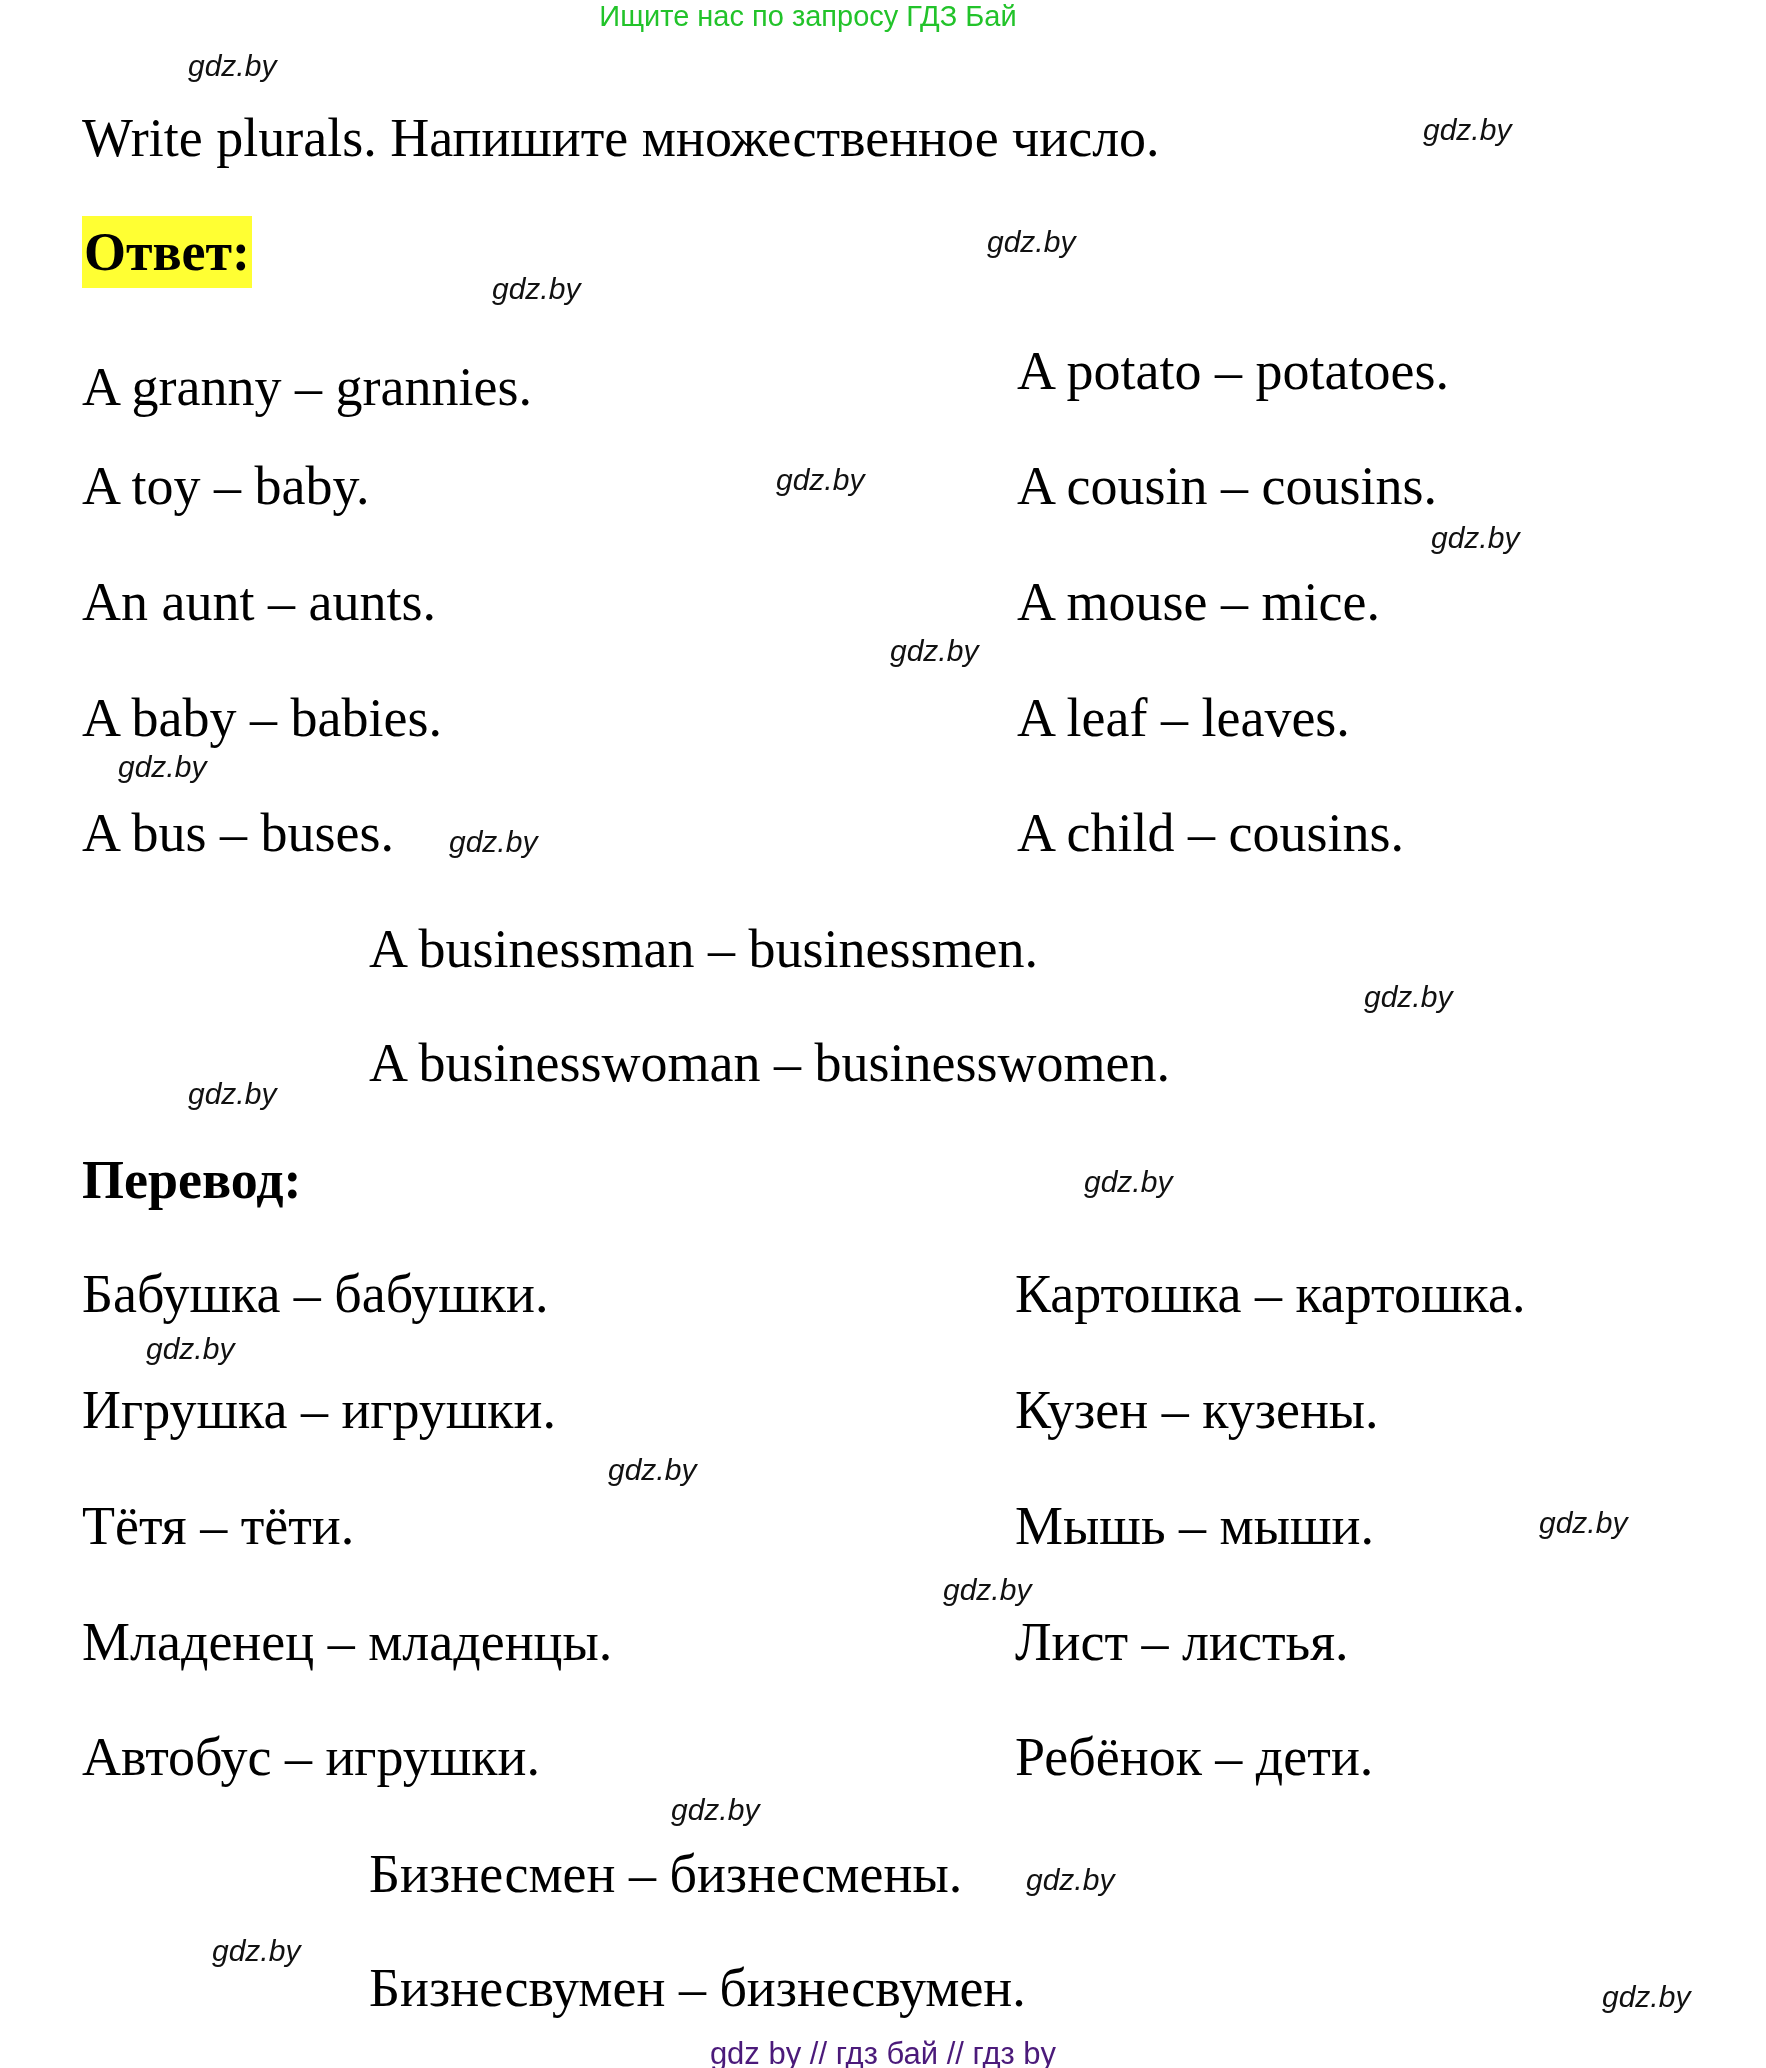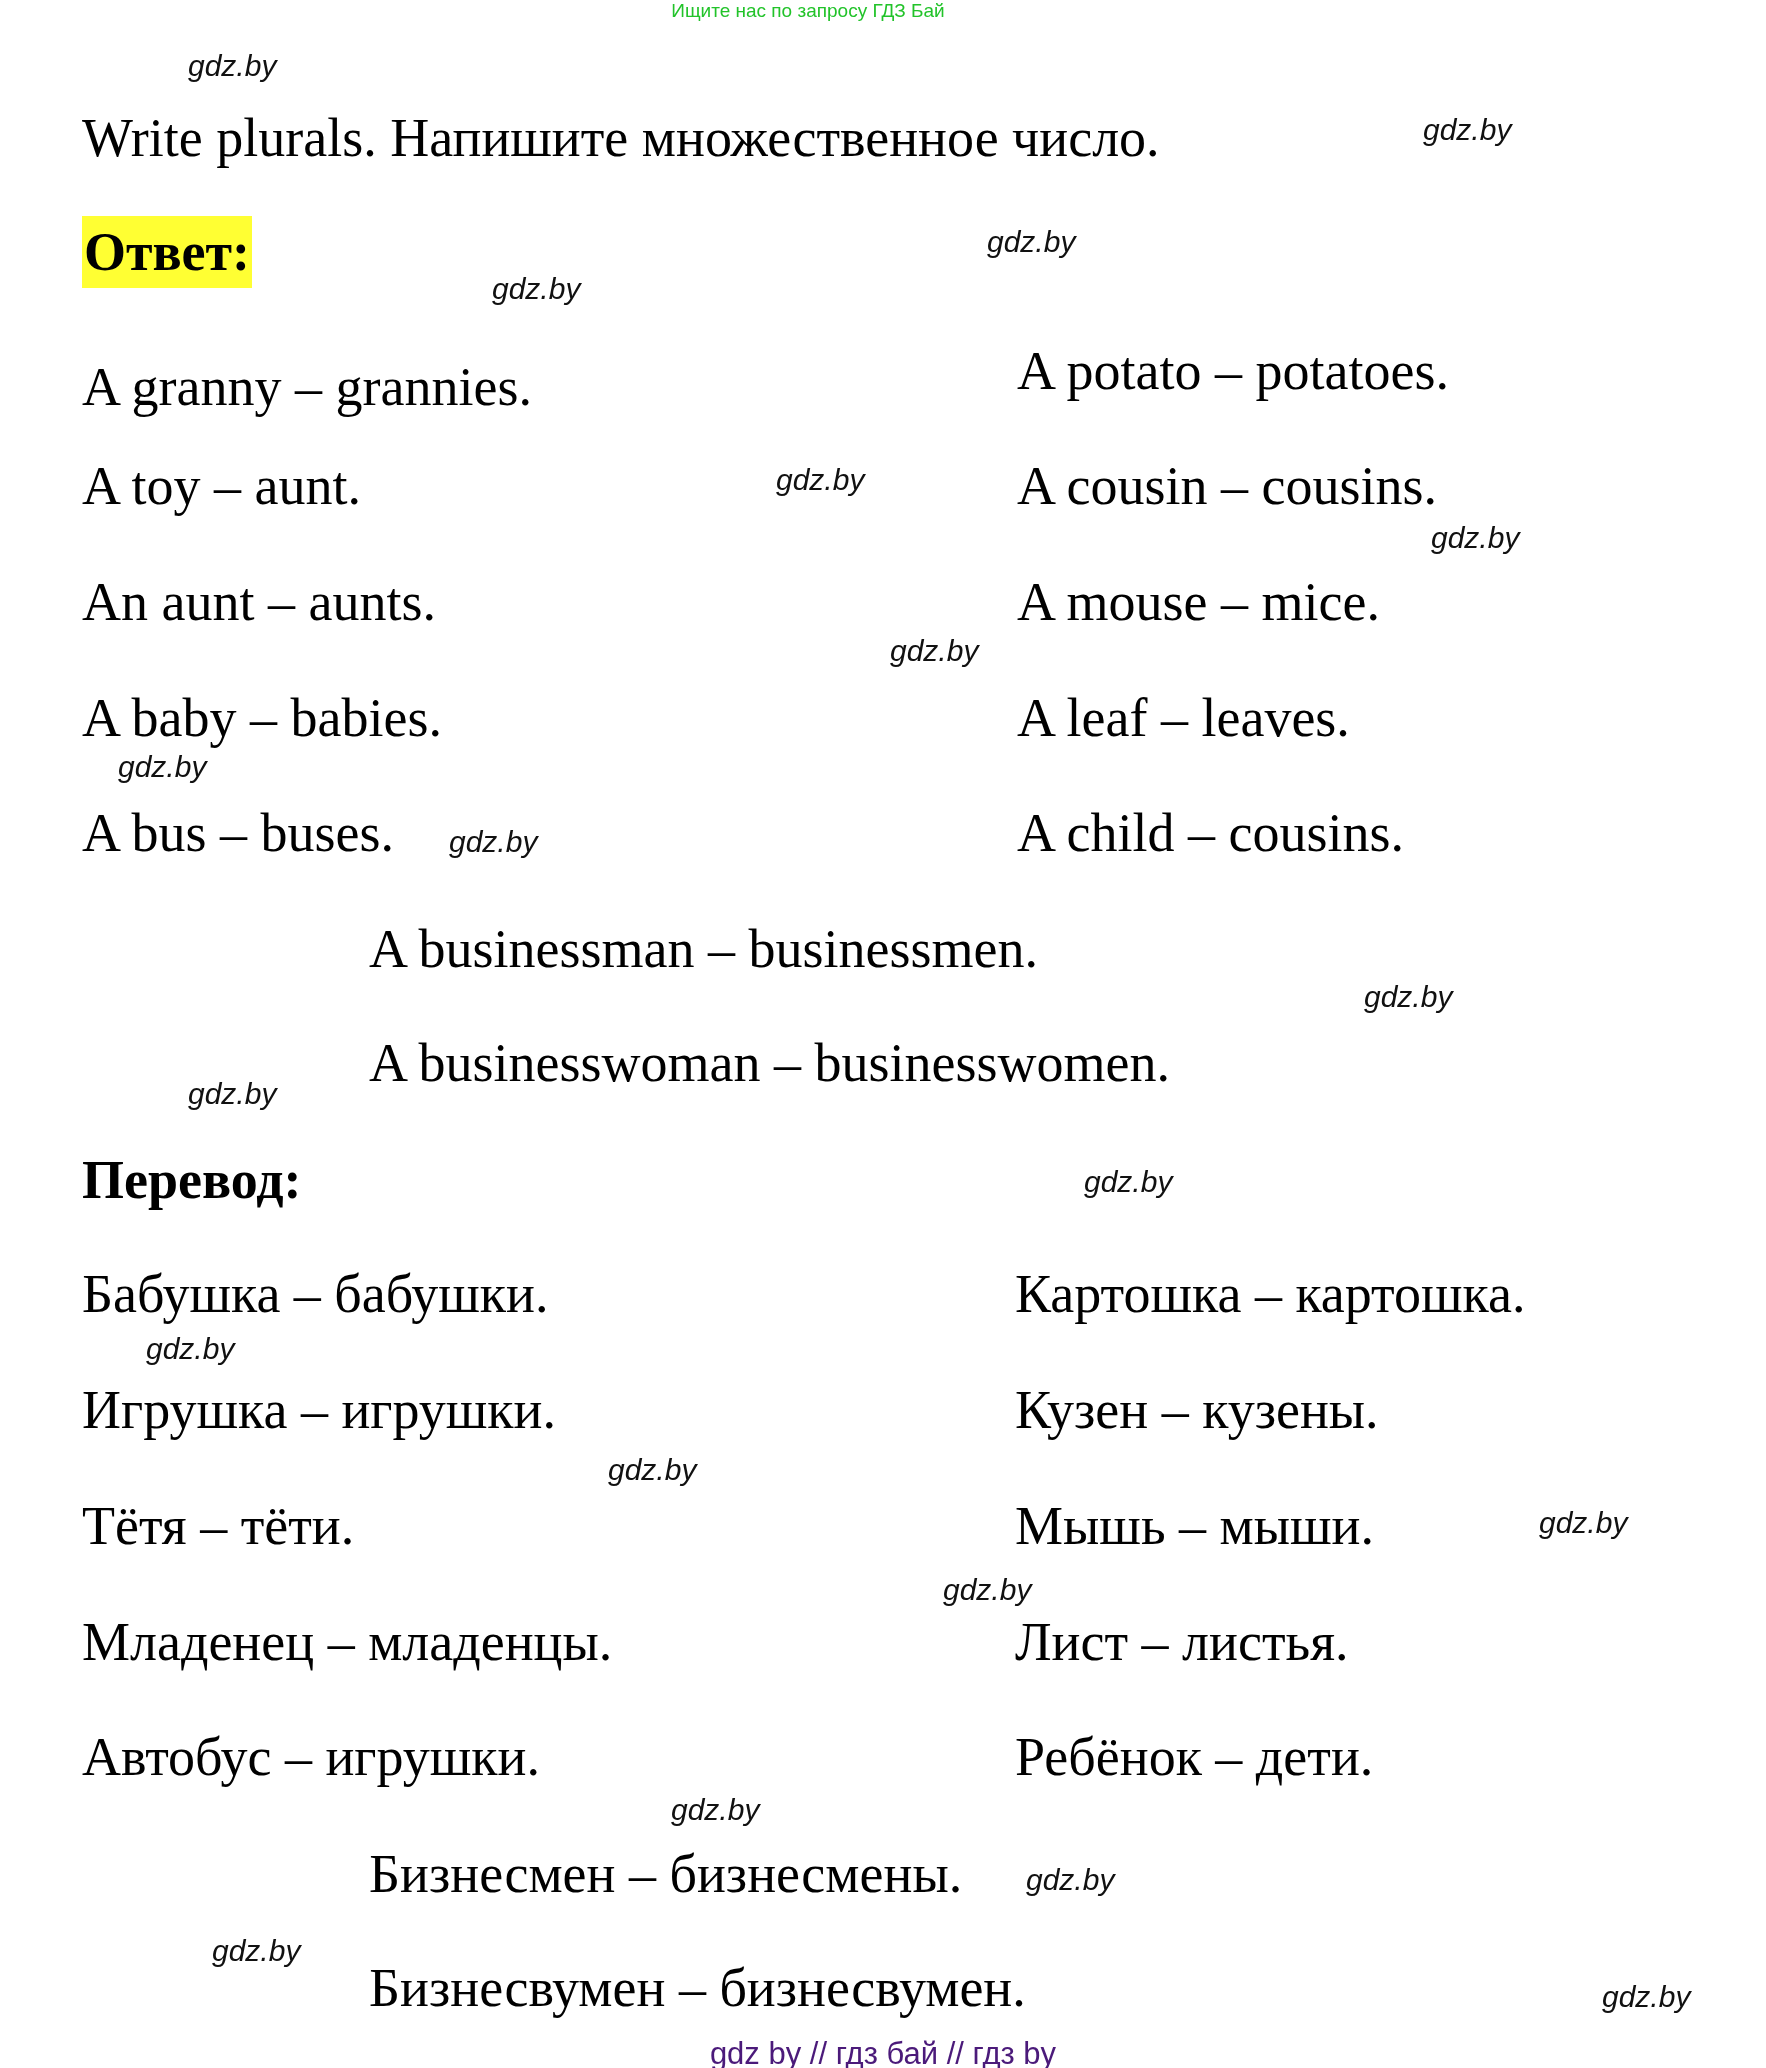--- a/index.html
+++ b/index.html
@@ -2,41 +2,41 @@
 <html><head>
 <meta charset="utf-8">
 <style>
   html, body { margin:0; padding:0; background:#ffffff; }
   body { width:1766px; height:2069px; position:relative; overflow:hidden; }
   .abs { position:absolute; white-space:nowrap; }
   .serif { font-family:"Liberation Serif", "DejaVu Serif", serif; color:#000; }
   .main { font-size:54px;font-family:Liberation Serif, serif; }
   .head { font-size:54px; font-weight:bold; }
   .wm { font-family:"Liberation Sans", "DejaVu Sans", sans-serif; font-size:30px; color:#111;font-style:italic; }
-  .top-banner { font-family:"Liberation Sans", sans-serif; font-size:19px; color:#22c32a; left:0; width:1616px; text-align:center; top:0; }
+  .top-banner { font-family:"Liberation Sans", sans-serif; font-size:29px; color:#22c32a; left:0; width:1616px; text-align:center; top:0; }
   .footer { font-family:"Liberation Sans", sans-serif; font-size:31px; color:#4b1a7a; left:0; width:1766px; text-align:center; top:2036px; }
   .hl { background:#ffff33; padding:5.8px 1.9px; }
 </style>
 </head>
 <body>
 
 <div class="abs top-banner">Ищите нас по запросу ГДЗ Бай</div>
 
 <div class="abs wm" style="left:188px;top:49px">gdz.by</div>
 <div class="abs serif main" style="left:82px;top:107px">Write plurals. Напишите множественное число.</div>
 <div class="abs wm" style="left:1423px;top:113px">gdz.by</div>
 
 <div class="abs serif head" style="left:82px;top:221px"><span class="hl">Ответ:</span></div>
 <div class="abs wm" style="left:987px;top:225px">gdz.by</div>
 <div class="abs wm" style="left:492px;top:272px">gdz.by</div>
 
 <div class="abs serif main" style="left:82px;top:356px">A granny – grannies.</div>
 <div class="abs serif main" style="left:1017px;top:340px">A potato – potatoes.</div>
 
-<div class="abs serif main" style="left:82px;top:455px">A toy – aunt.</div>
+<div class="abs serif main" style="left:82px;top:455px">A toy – baby.</div>
 <div class="abs wm" style="left:776px;top:463px">gdz.by</div>
 <div class="abs serif main" style="left:1017px;top:455px">A cousin – cousins.</div>
 <div class="abs wm" style="left:1431px;top:521px">gdz.by</div>
 
 <div class="abs serif main" style="left:82px;top:571px">An aunt – aunts.</div>
 <div class="abs serif main" style="left:1017px;top:571px">A mouse – mice.</div>
 <div class="abs wm" style="left:890px;top:634px">gdz.by</div>
 
 <div class="abs serif main" style="left:82px;top:687px">A baby – babies.</div>
 <div class="abs serif main" style="left:1017px;top:687px">A leaf – leaves.</div>

